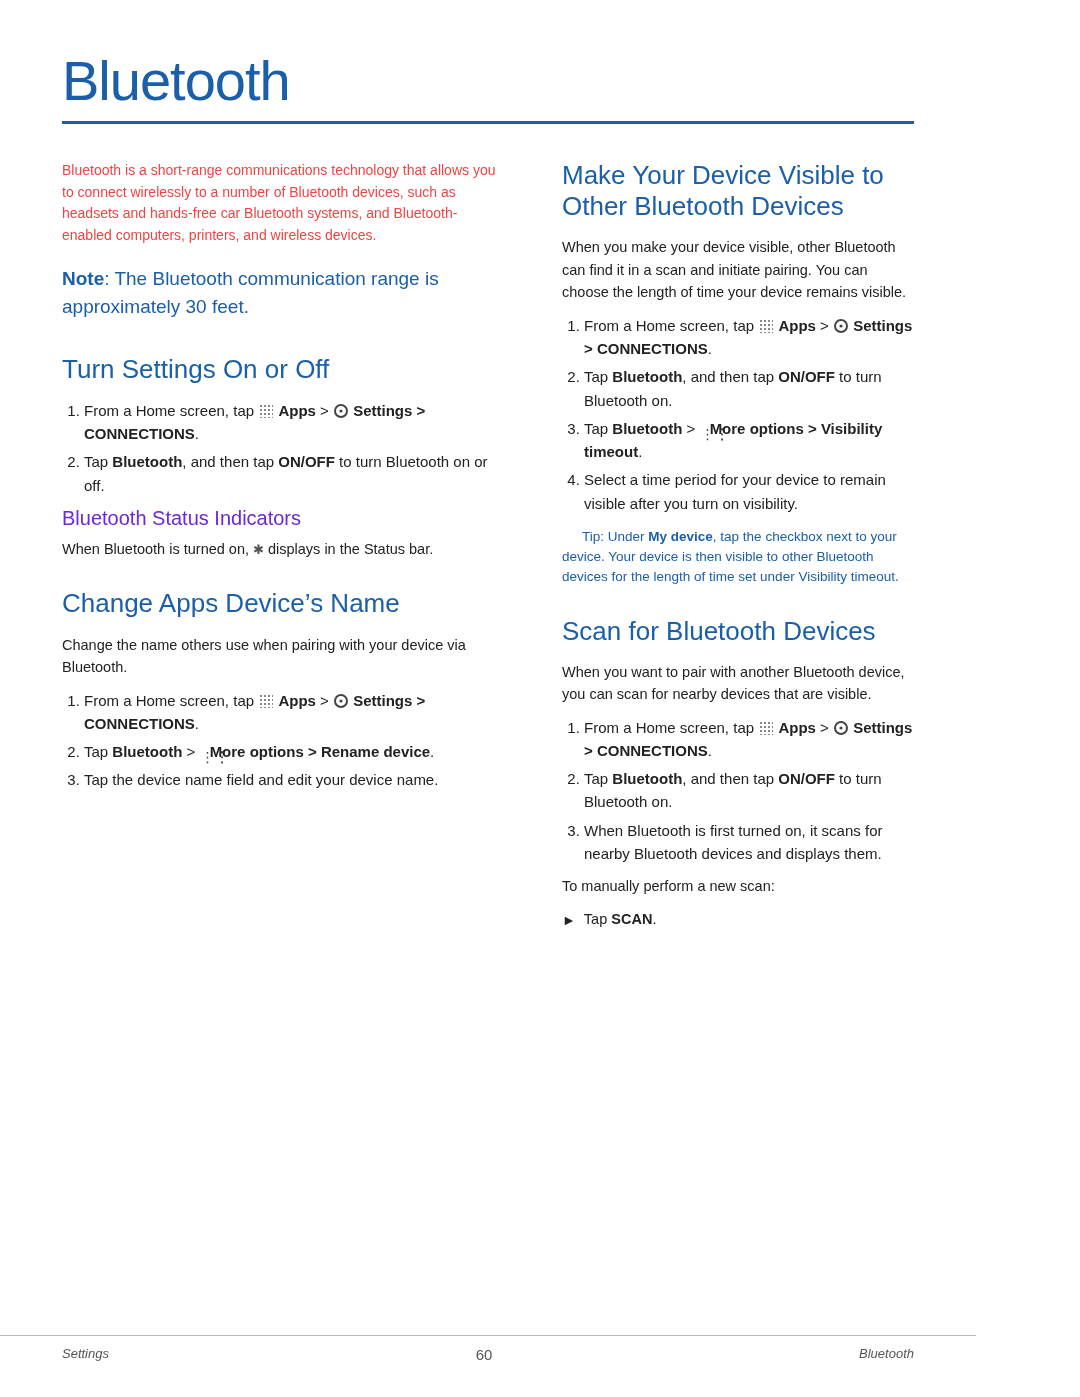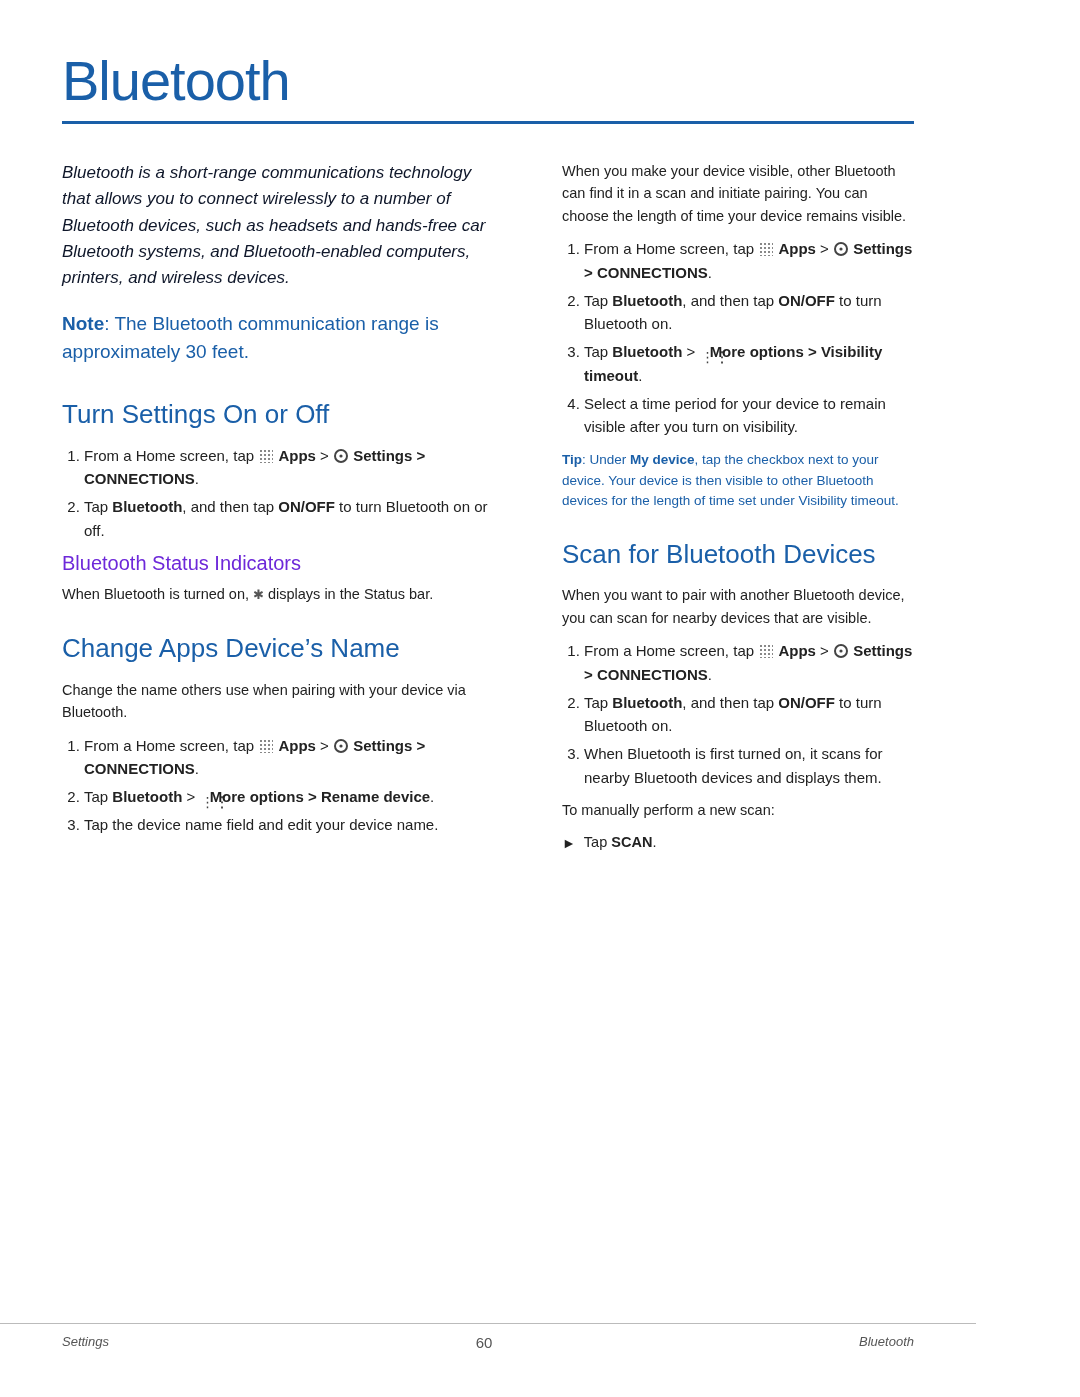--- a/index.html
+++ b/index.html
@@ -35,23 +35,22 @@
       gap: 60px;
     }
     .col-left {
       flex: 0 0 440px;
       max-width: 440px;
     }
     .col-right {
       flex: 1;
     }
     .intro-text {
-      font-style: italic;
-      color: #0f172a;
-      font-size: 17px;
+      color: #ef4444;
+      font-size: 14px;
       line-height: 1.55;
       margin-bottom: 18px;
     }
     .note-text {
       color: #1a5fa8;
       font-size: 19px;
       line-height: 1.5;
       margin-bottom: 32px;
     }
     .note-text .note-label {
@@ -78,21 +77,22 @@
       margin-bottom: 10px;
     }
     .tip-text {
       font-size: 13.5px;
       color: #1a5fa8;
       line-height: 1.5;
       margin-top: 12px;
       margin-bottom: 8px;
     }
     .tip-text .tip-label {
-      font-weight: bold;
+      font-weight: normal;
+      margin-left: 20px;
     }
     ol {
       padding-left: 22px;
       margin-bottom: 10px;
     }
     ol li {
       font-size: 15px;
       color: #222;
       line-height: 1.55;
       margin-bottom: 5px;
@@ -166,21 +166,21 @@
       font-size: 14px;
       margin-top: 2px;
     }
     .footer {
       position: absolute;
       bottom: 30px;
       left: 0;
       right: 0;
       display: flex;
       justify-content: space-between;
-      padding: 16px 62px;
+      padding: 4px 62px;
       border-top: 1px solid #bbb;
       padding-top: 10px;
     }
     .footer-left {
       font-size: 13px;
       color: #555;
       font-style: italic;
     }
     .footer-center {
       font-size: 15px;
@@ -249,20 +249,21 @@
             Tap the device name field and edit your device name.
           </li>
         </ol>
       </div>
 
     </div>
 
     <div class="col-right">
 
       <div class="section-block">
+        <h2 class="section-title">Make Your Device Visible to Other Bluetooth Devices</h2>
         <p class="body-text">When you make your device visible, other Bluetooth can find it in a scan and initiate pairing. You can choose the length of time your device remains visible.</p>
         <ol>
           <li>
             From a Home screen, tap <span class="step-icon"></span> <span class="bold">Apps</span> &gt; <span class="settings-icon"></span> <span class="bold">Settings &gt; CONNECTIONS</span>.
           </li>
           <li>
             Tap <span class="bold">Bluetooth</span>, and then tap <span class="bold">ON/OFF</span> to turn Bluetooth on.
           </li>
           <li>
             Tap <span class="bold">Bluetooth</span> &gt; <span class="more-icon">⋮</span> <span class="bold">More options &gt; Visibility timeout</span>.

